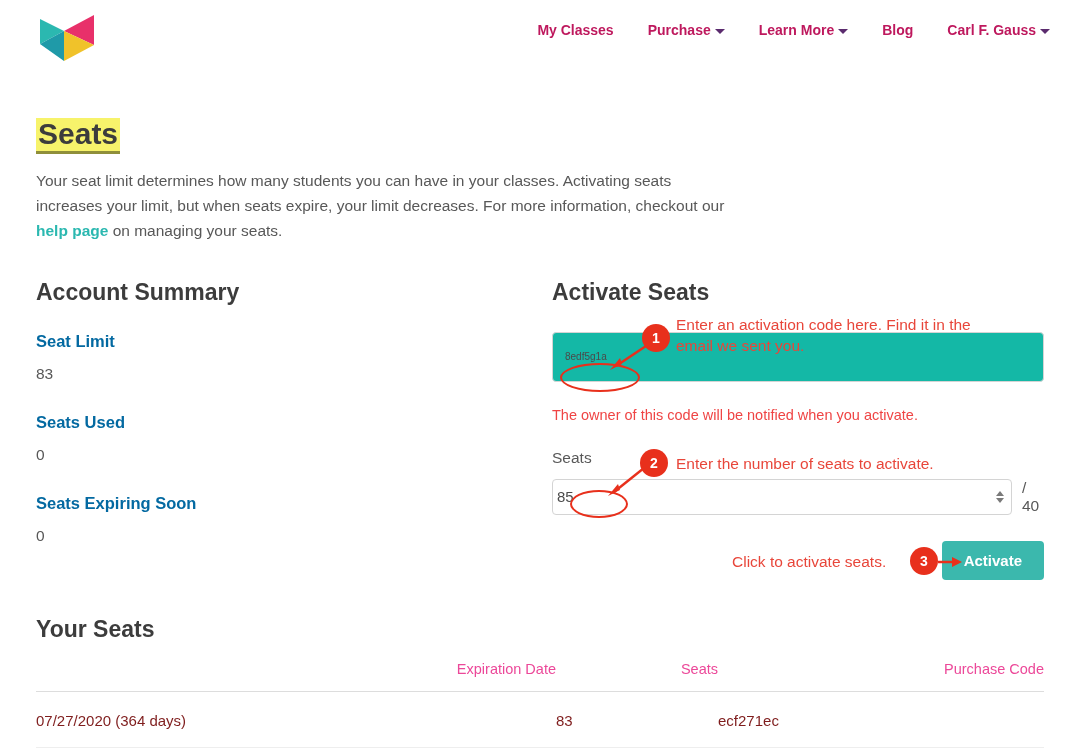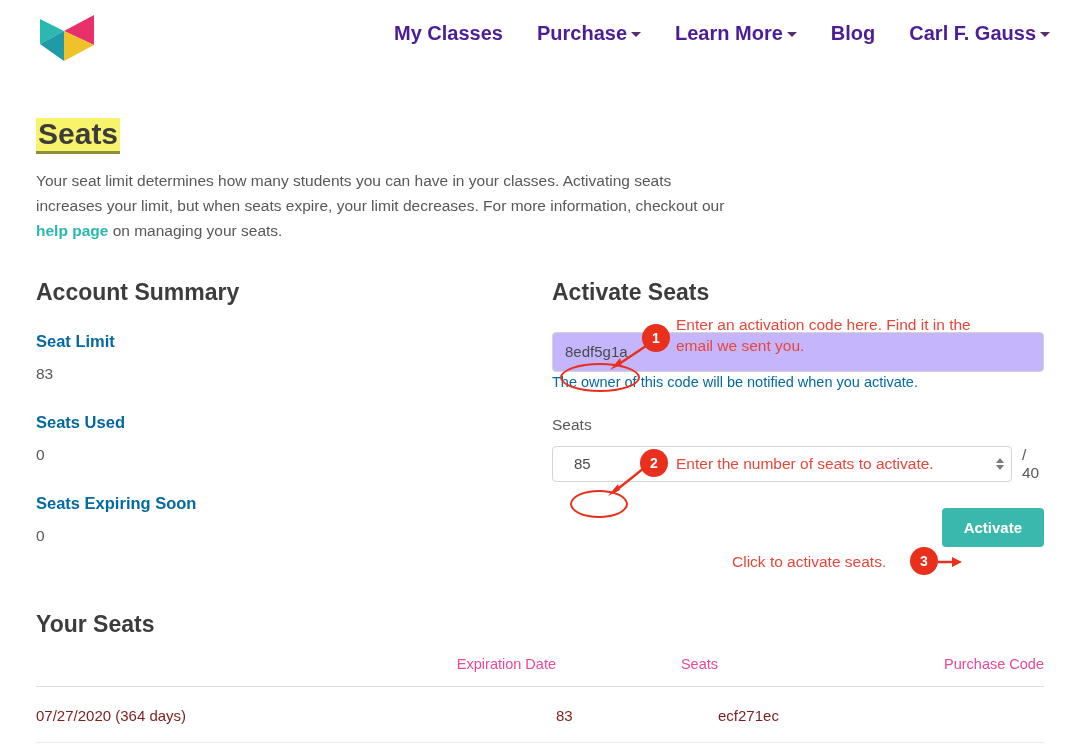--- a/index.html
+++ b/index.html
@@ -42,23 +42,23 @@
   }
   .nav {
     position: absolute;
     right: 30px;
     top: 22px;
     display: flex;
     align-items: center;
     gap: 34px;
   }
   .nav-item {
-    font-size: 20px;
-    font-weight: bold;
-    color: #4c1d95;
+    font-size: 14px;
+    font-weight: bold;
+    color: #be185d;
     cursor: pointer;
     white-space: nowrap;
   }
   .caret {
     display: inline-block;
     width: 0; height: 0;
     margin-left: 4px;
     border-left: 5px solid transparent;
     border-right: 5px solid transparent;
     border-top: 5px solid #5b2b6e;
@@ -118,43 +118,43 @@
   }
 
   
   .field-label {
     font-size: 15.5px;
     color: #585858;
     margin-bottom: 12px;
   }
   .text-input {
     width: 492px;
-    height: 40px;
+    height: 50px;
     border: 1px solid #d4d4d4;
     border-radius: 4px;
     padding: 6px 12px;
-    font-size: 15px;
+    font-size: 10px;
     color: #4a4a4a;
     font-family: "Liberation Sans", sans-serif;
-    background: #c4b5fd;
+    background: #14b8a6;
     outline: none;
   }
   .help-text {
     font-size: 14.5px;
-    color: #0369a1;
-    margin-top: 2px;
+    color: #ef4444;
+    margin-top: 25px;
   }
   .num-row { display: flex; align-items: center; gap: 10px; }
   .num-input-wrap { position: relative; width: 460px; }
   .num-input {
     width: 460px;
     height: 36px;
     border: 1px solid #d4d4d4;
     border-radius: 4px;
-    padding: 6px 28px 6px 21px;
+    padding: 6px 28px 6px 4px;
     font-size: 15px;
     color: #4a4a4a;
     font-family: "Liberation Sans", sans-serif;
     background: #fff;
     outline: none;
   }
   .spinner {
     position: absolute;
     right: 8px; top: 50%;
     transform: translateY(-50%);

